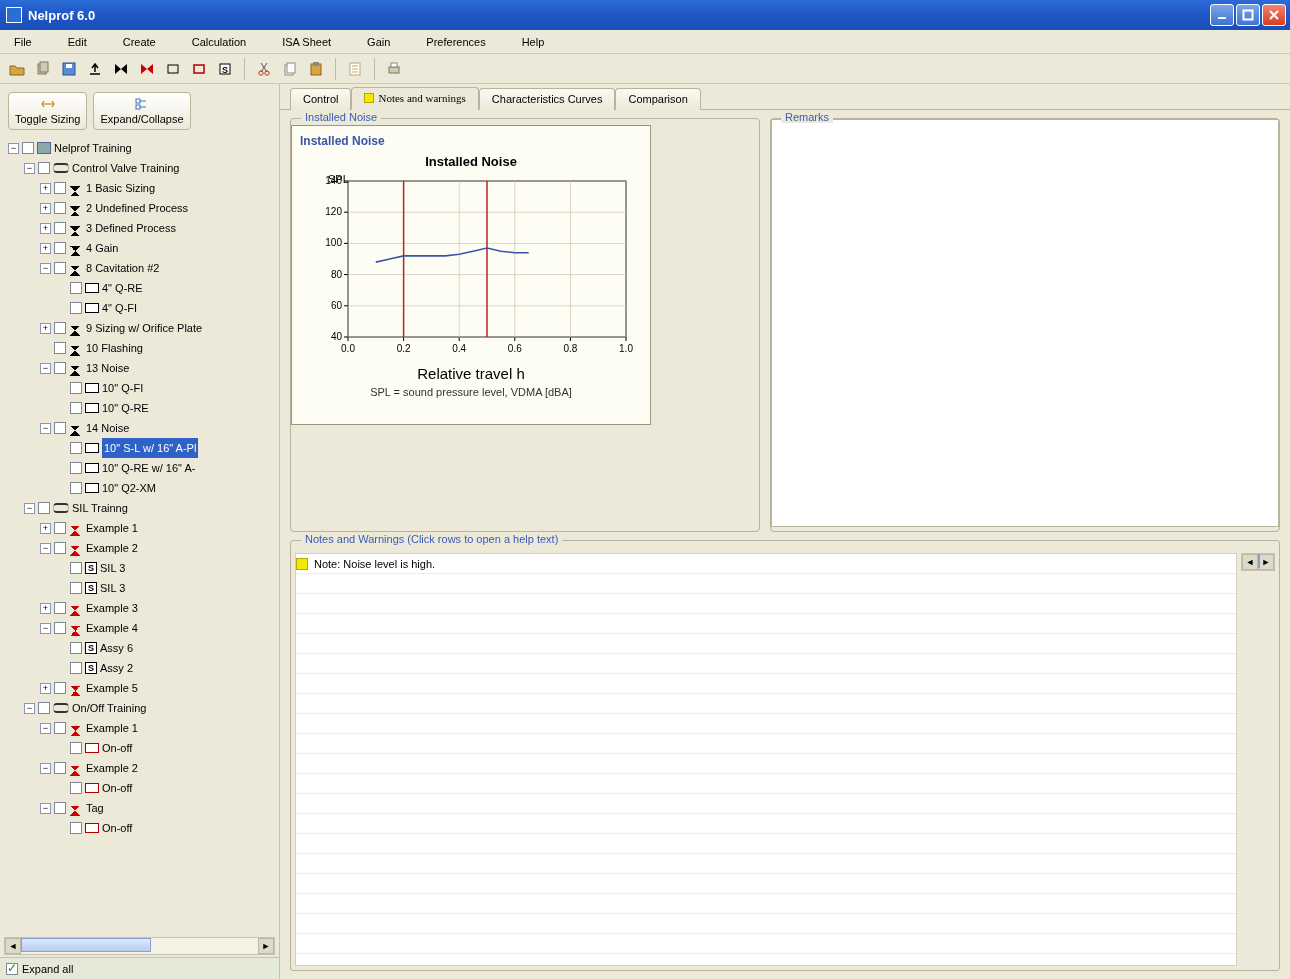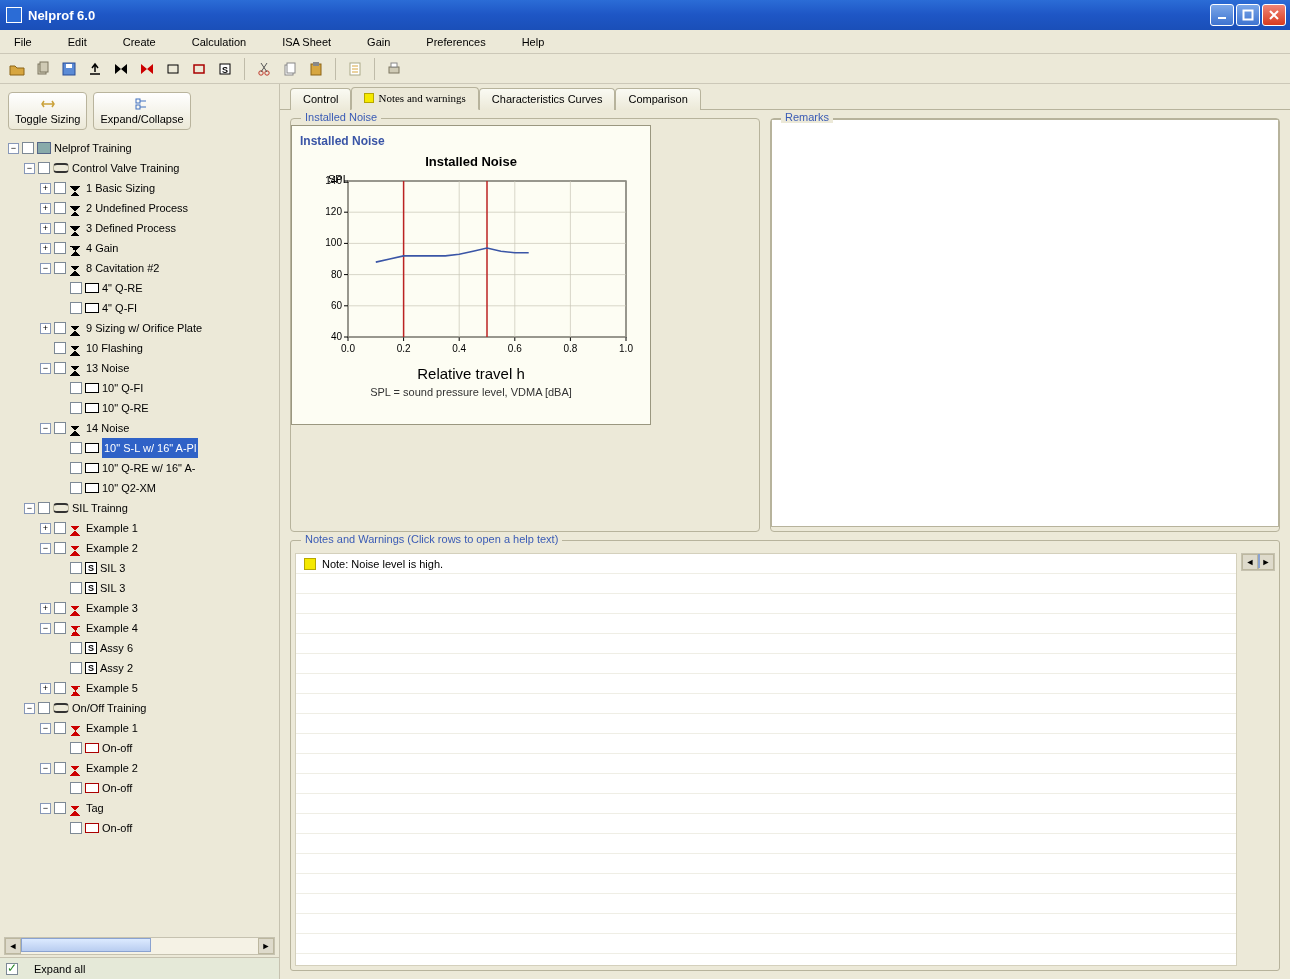--- a/index.html
+++ b/index.html
@@ -94,21 +94,21 @@
   .hscroll {
     height:18px; background:#e9e6d7; border:1px solid #c6c2b0;
     display:flex; align-items:center; justify-content:space-between; margin:2px 4px;
   }
   .hscroll .arrow { width:16px; height:16px; background:#dedacb; border:1px solid #bcb79f; display:flex;justify-content:center;align-items:center;font-size:9px; }
   .hscroll .track { flex:1; position:relative; height:16px; background:#f5f2e5; }
   .hscroll .thumb { position:absolute; height:14px; top:0; background:linear-gradient(to bottom,#dceaff,#b9cdf0); border:1px solid #8aa2d0; }
 
   .left-footer {
     height:22px; border-top:1px solid #c6c2b0; background:#e5e9d8;
-    display:flex; align-items:center; padding:0 6px; gap:16px;
+    display:flex; align-items:center; padding:0 6px; gap:4px;
   }
   .chk.checked::after { content:"✓"; color:#2a8a2a; font-size:12px; line-height:10px; position:relative; top:-2px; left:0px; }
 
   
   .right-panel { flex:1; display:flex; flex-direction:column; background:#ECE9D8; }
 
   .tabs {
     display:flex; align-items:flex-end; height:26px; padding-left:10px; gap:0;
     border-bottom:1px solid #b7b39c;
   }
@@ -156,21 +156,21 @@
   }
   .notes-panel > .legend {
     position:absolute; top:-8px; left:10px; padding:0 4px;
     background:#ECE9D8; color:#3a5bb5;
   }
   .notes-list {
     flex:1; background:#fff; border:1px solid #d4d0bc; margin:2px 2px 0 2px;
     background-image: repeating-linear-gradient(to bottom, #fff 0 19px, #efeee5 19px 20px);
     overflow:hidden;
   }
-  .note-row { height:20px; display:flex; align-items:center; gap:6px; padding-left:8px; }
+  .note-row { height:20px; display:flex; align-items:center; gap:6px; }
   .note-row .dot { width:12px; height:12px; background:#f5e900; border:1px solid #b7a700; }
 
   .notes-scroll { margin:2px; }
 
   
   .ic-gold { fill:#d7a640; stroke:#8c6516; }
   .ic-blue { fill:#5b8bd6; stroke:#2a4f97; }
   .ic-grey { fill:#cfcab5; stroke:#7c7760; }
   .ic-black{ fill:none; stroke:#000; }
 </style>

